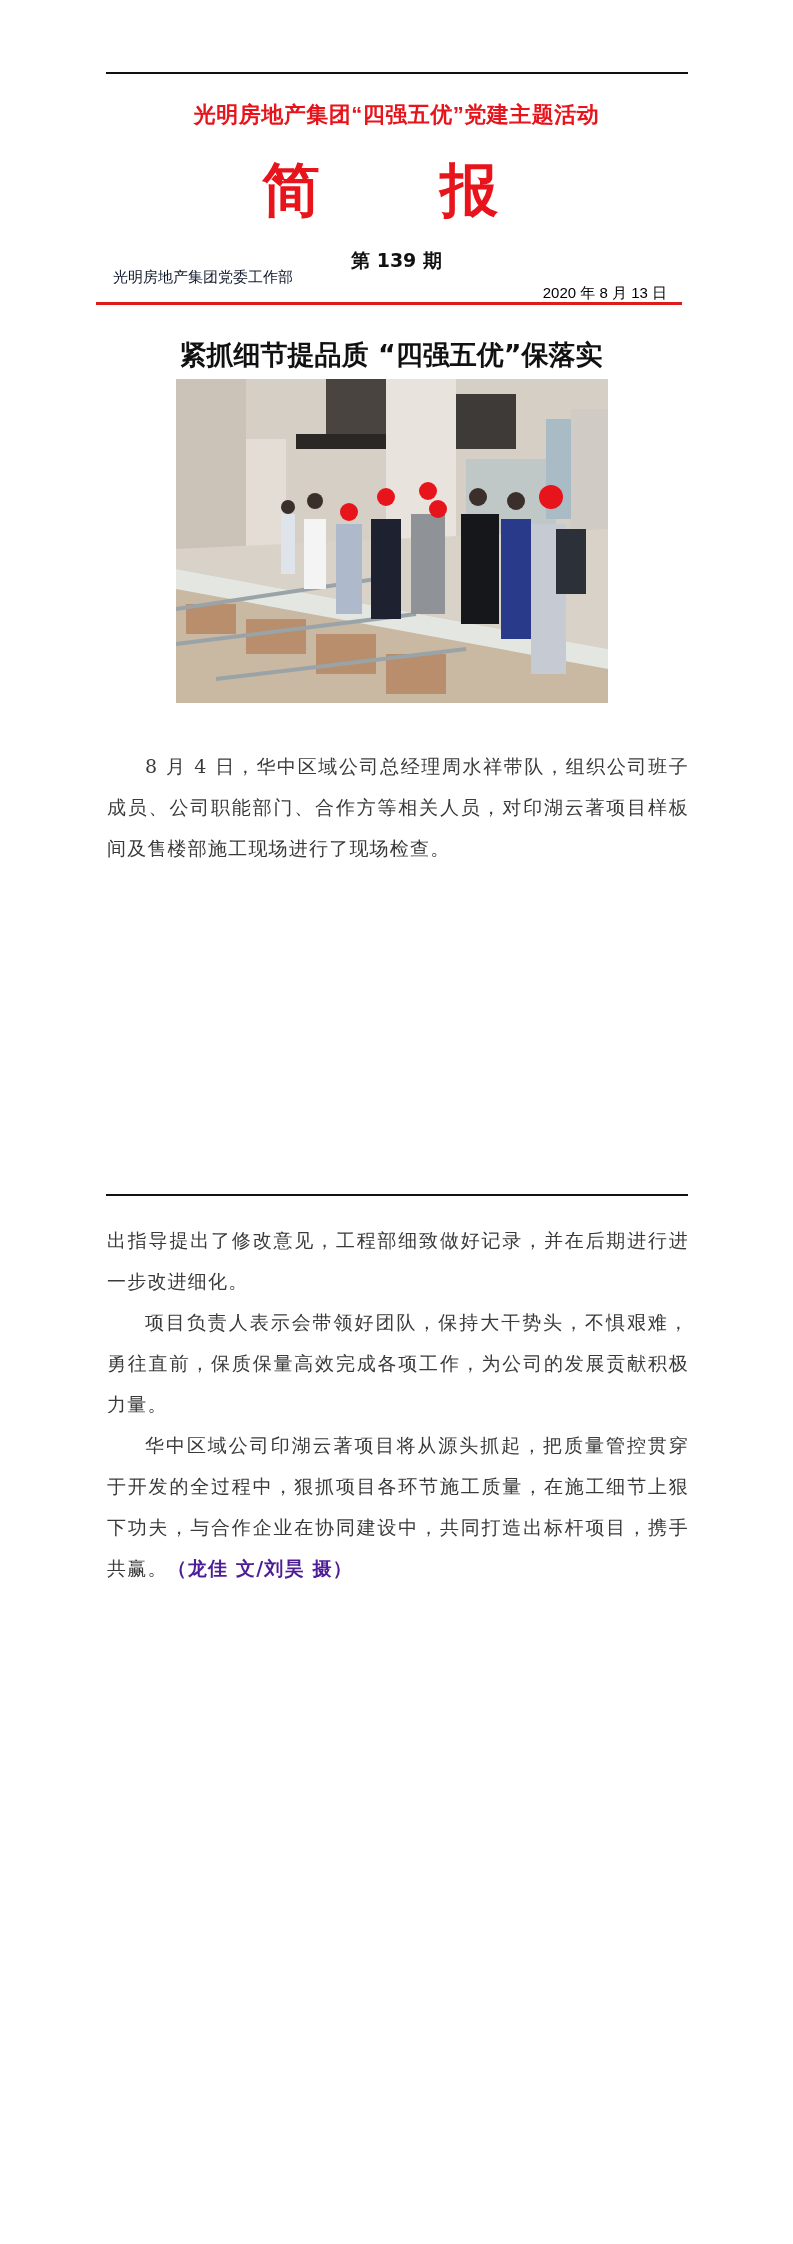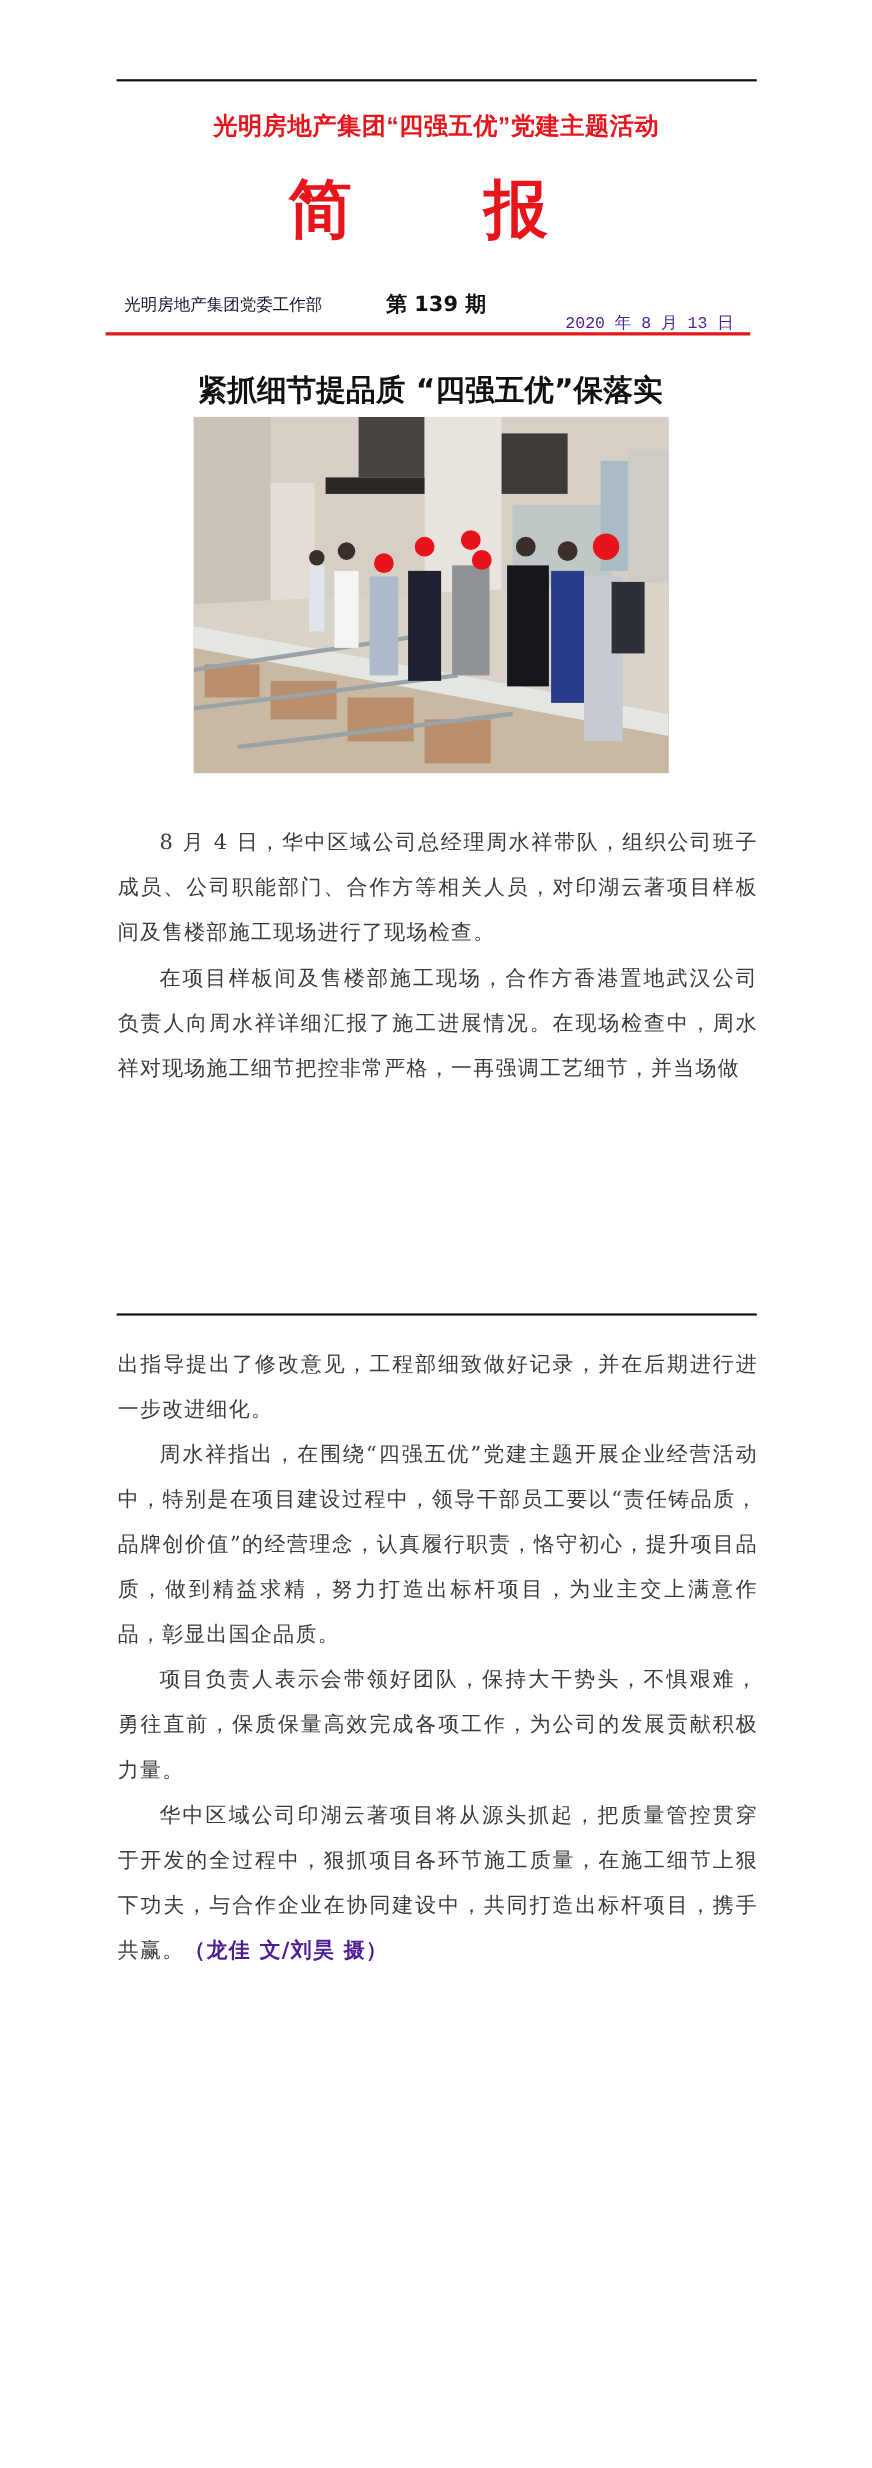--- a/index.html
+++ b/index.html
@@ -7,26 +7,26 @@
          font-family: "DejaVu Serif", "Liberation Serif", serif; color: #333; }
   .abs { position: absolute; }
   .rule-black { position: absolute; left: 106px; width: 582px; height: 2px; background: #111; }
   .rule-red { position: absolute; left: 96px; width: 586px; height: 3px; background: #e01b1b; }
   .org-title { left: 0; width: 793px; top: 100px; text-align: center; color: #e8141c;
                font-family: Liberation Sans, sans-serif; font-weight: bold; font-size: 22px; letter-spacing: 0.5px; }
   .brief { top: 158px; color: #e8141c; font-family: "DejaVu Serif", "Liberation Serif", serif;
            font-weight: bold; font-size: 58px; line-height: 64px; }
   .brief.c1 { left: 262px; }
   .brief.c2 { left: 440px; }
-  .issue { left: 0; width: 793px; top: 264px; text-align: center; font-weight: bold; color: #111;
+  .issue { left: 0; width: 793px; top: 248px; text-align: center; font-weight: bold; color: #111;
            font-family: "DejaVu Sans", "Liberation Sans", sans-serif; font-size: 19px; }
   .dept { left: 113px; top: 268px; font-size: 15px; color: #0f172a;
           font-family: Liberation Serif, serif; }
-  .date { right: 126px; top: 284px; font-size: 15px; color: #4c1d95;
-          font-family: Liberation Mono, monospace; }
+  .date { right: 126px; top: 284px; font-size: 15px; color: #000000;
+          font-family: Liberation Sans, sans-serif; }
   .article-title { left: 0; width: 782px; top: 337px; text-align: center; color: #111;
                    font-family: "DejaVu Sans", "Liberation Sans", sans-serif; font-weight: bold; font-size: 27px; }
   .photo { left: 176px; top: 379px; width: 432px; height: 324px; overflow: hidden; background: #d9d3cc; }
   .text-block { position: absolute; left: 107px; width: 582px; font-size: 19px; line-height: 41px;
                 color: #3a3a3a; text-align: justify; letter-spacing: 1.2px; }
   .text-block p { margin: 0; text-indent: 2em; }
   .text-block p.cont { text-indent: 0; }
   .byline { font-weight: bold; color: #4c1d95; font-family: "DejaVu Sans", "Liberation Sans", sans-serif; }
 </style>
 </head>
@@ -97,23 +97,21 @@
       <circle cx="340" cy="122" r="9" fill="#3a2f2a"></circle>
       <rect x="355" y="145" width="35" height="150" fill="#c5cad3"></rect>
       <circle cx="375" cy="118" r="12" fill="#e8141c"></circle>
       <rect x="380" y="150" width="30" height="65" fill="#2c3038"></rect>
     </g>
   </svg>
 </div>
 
 <div class="text-block" style="top:746px;">
   <p>8 月 4 日，华中区域公司总经理周水祥带队，组织公司班子成员、公司职能部门、合作方等相关人员，对印湖云著项目样板间及售楼部施工现场进行了现场检查。</p>
-  <p>在项目样板间及售楼部施工现场，合作方香港置地武汉公司负责人向周水祥详细汇报了施工进展情况。在现场检查中，周水祥对现场施工细节把控非常严格，一再强调工艺细节，并当场做</p>
 </div>
 
 <div class="rule-black" style="top:1194px;"></div>
 
 <div class="text-block" style="top:1220px;">
   <p class="cont">出指导提出了修改意见，工程部细致做好记录，并在后期进行进一步改进细化。</p>
-  <p>周水祥指出，在围绕“四强五优”党建主题开展企业经营活动中，特别是在项目建设过程中，领导干部员工要以“责任铸品质，品牌创价值”的经营理念，认真履行职责，恪守初心，提升项目品质，做到精益求精，努力打造出标杆项目，为业主交上满意作品，彰显出国企品质。</p>
   <p>项目负责人表示会带领好团队，保持大干势头，不惧艰难，勇往直前，保质保量高效完成各项工作，为公司的发展贡献积极力量。</p>
   <p><span>华中区域公司印湖云著项目将从源头抓起，把质量管控贯穿于开发的全过程中，狠抓项目各环节施工质量，在施工细节上狠下功夫，与合作企业在协同建设中，共同打造出标杆项目，携手共赢。</span><span class="byline">（龙佳 文/刘昊 摄）</span></p>
 </div>
 
 </body></html>

